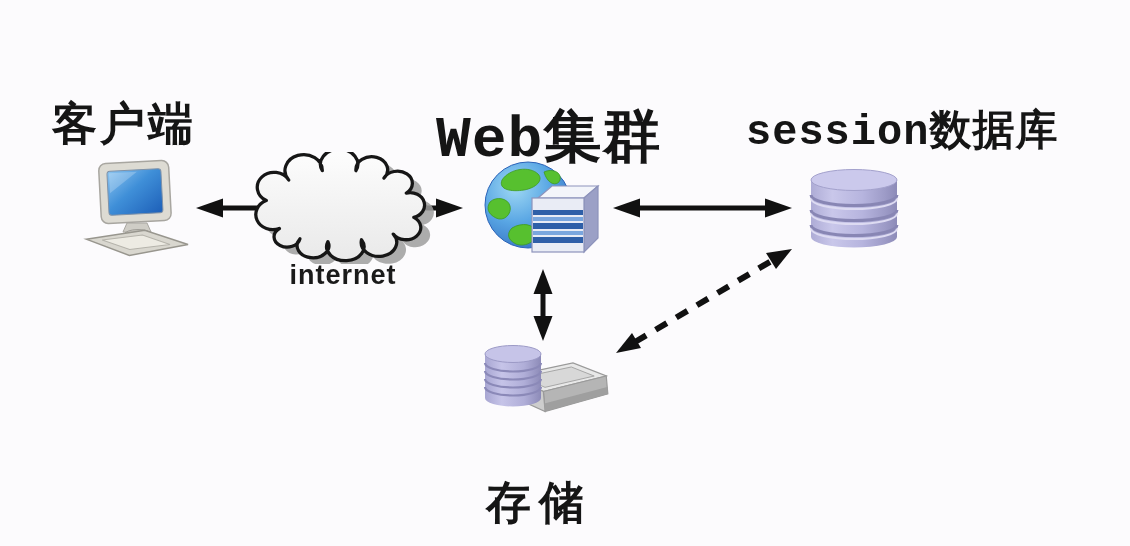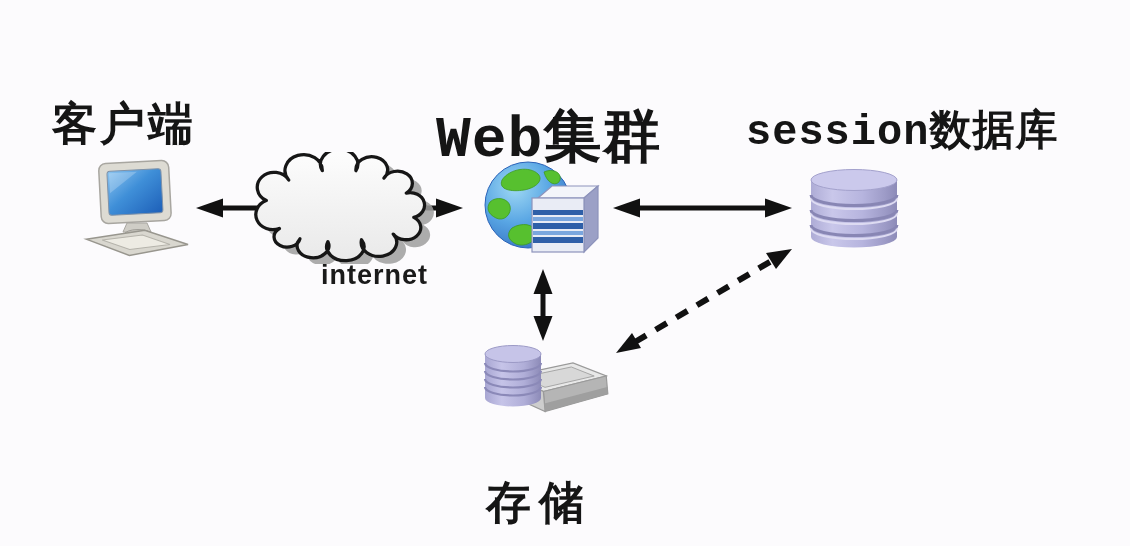--- a/index.html
+++ b/index.html
@@ -16,21 +16,21 @@
     font-weight:bold;color:#151515;white-space:nowrap;
     font-family:"Liberation Mono","DejaVu Serif","Liberation Serif",serif;
     text-align:center;
   }
   .cjk{font-family:"DejaVu Serif","Liberation Serif",serif;}
   #client-label{left:52px;top:94px;font-size:45px;letter-spacing:3px;}
   #web-label{left:436px;top:98px;font-size:58px;letter-spacing:1px;}
   #session-label{left:730px;top:102px;font-size:42px;letter-spacing:1px;margin-left:16px;}
   #storage-label{left:486px;top:440px;font-size:45px;letter-spacing:8px;margin-top:33px;}
   #internet-label{
-    left:258px;top:260px;width:170px;text-align:right;z-index:3;position:absolute;
+    left:258px;top:260px;width:170px;text-align:center;z-index:3;position:absolute;
     font-family:"Liberation Sans",sans-serif;font-weight:bold;
     font-size:27px;color:#1a1a1a;letter-spacing:1px;
   }
 </style>
 </head>
 <body>
 
 <svg class="abs layer-arrows" style="left:0;top:0" width="1130" height="546" viewBox="0 0 1130 546">
 
   <g fill="#111" stroke="#111">

